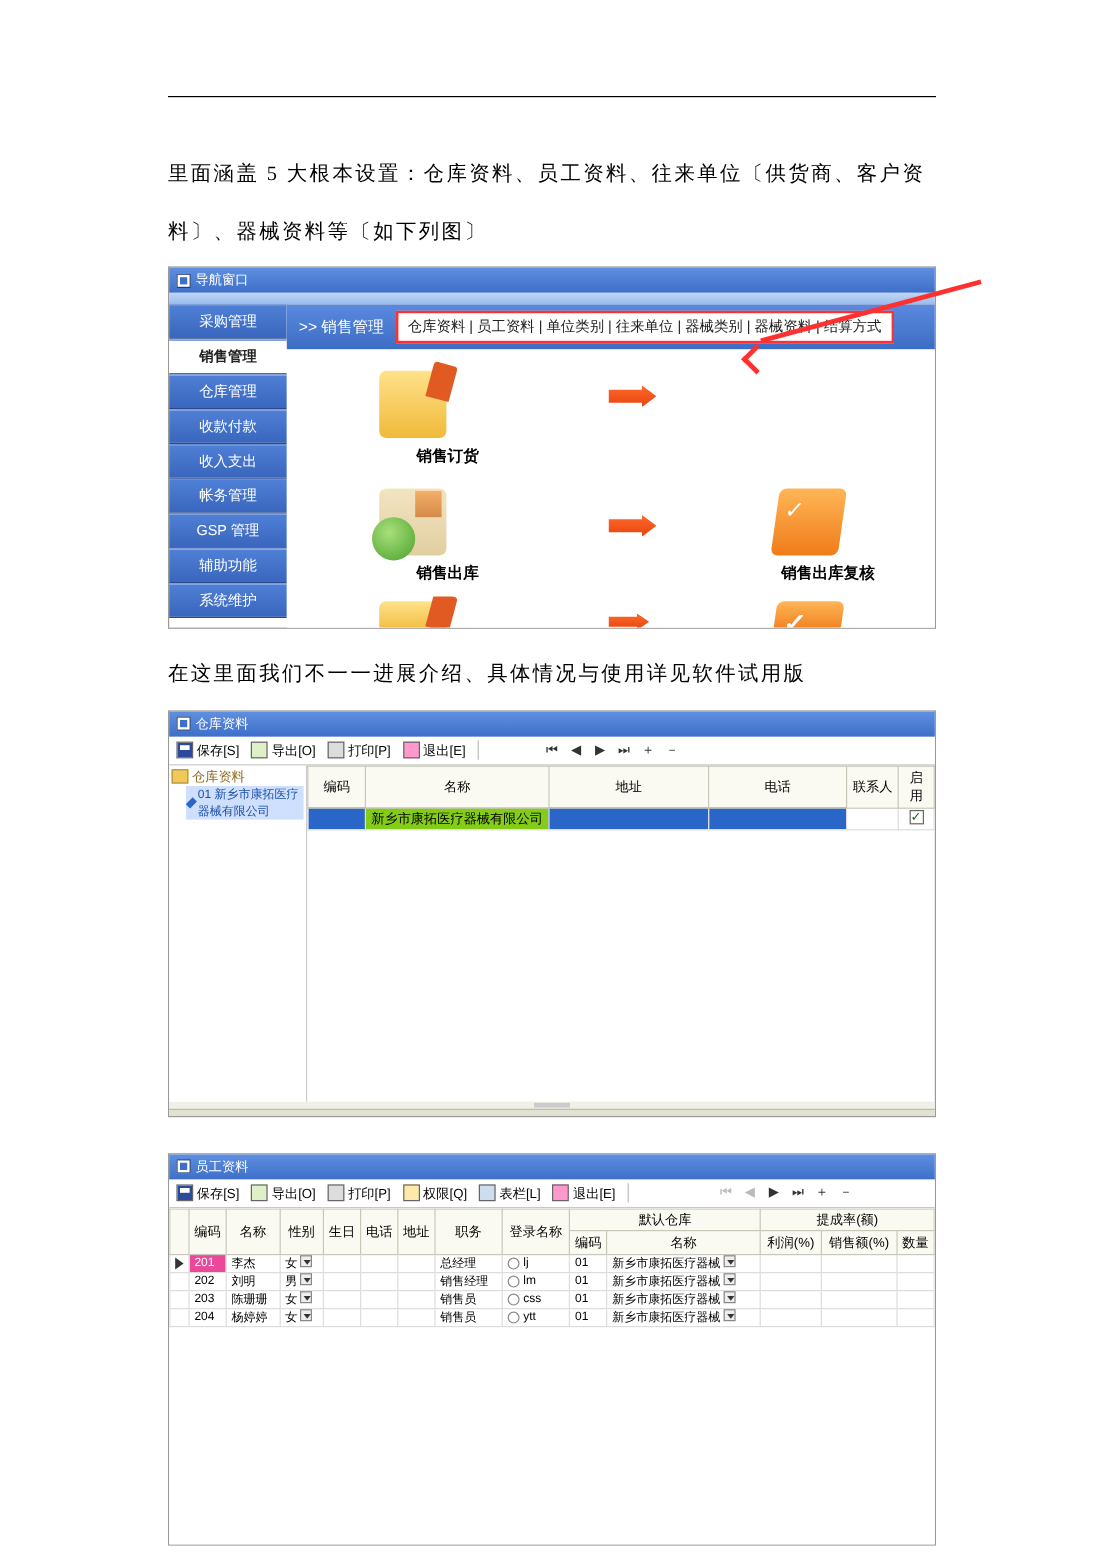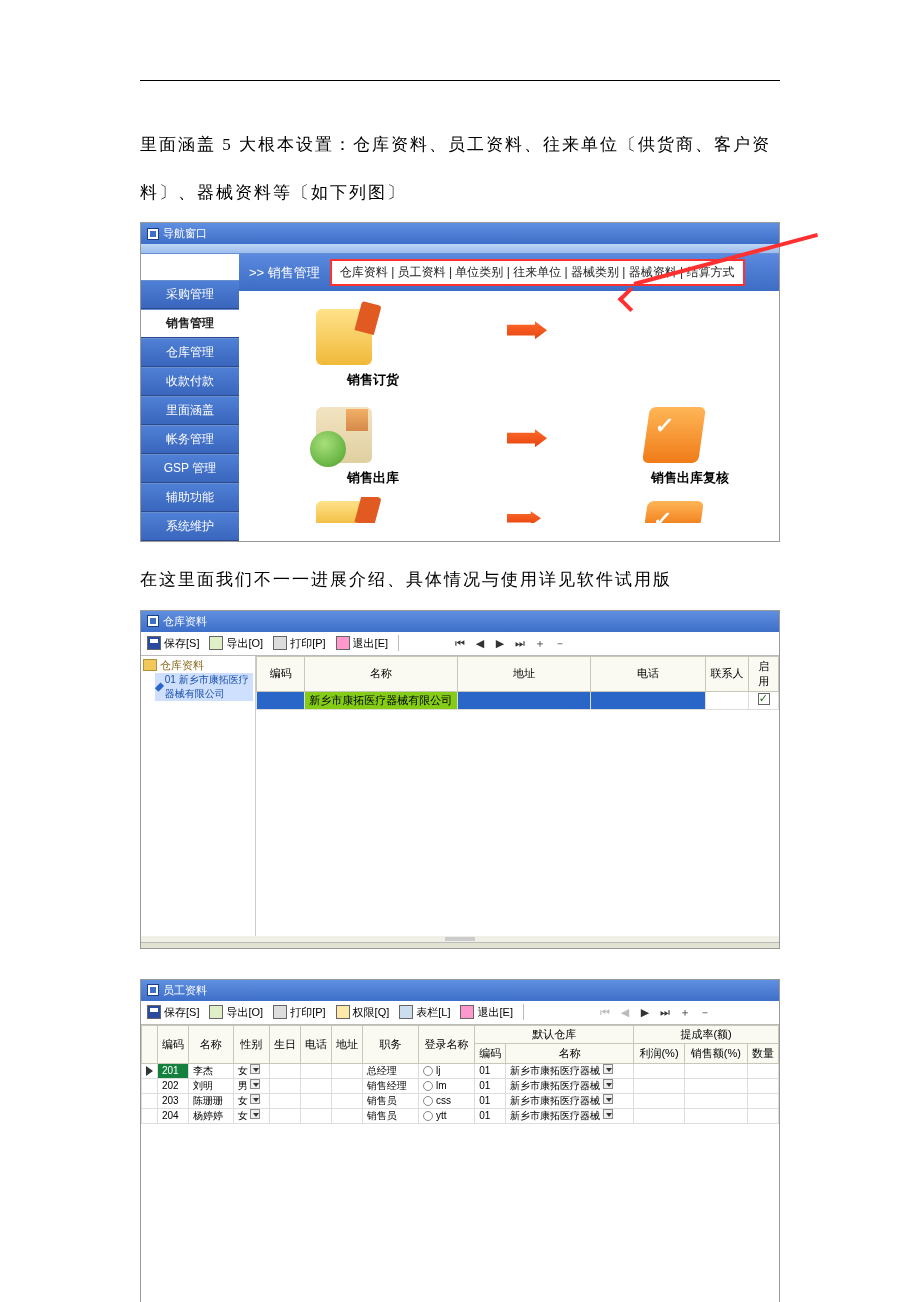--- a/index.html
+++ b/index.html
@@ -22,21 +22,21 @@
   .mini-icon.print{background:#ddd;}
   .mini-icon.perm{background:#ffe9a8;}
   .mini-icon.cols{background:#cde;}
   .mini-icon.exit{background:#f9c;}
   .nav-btn{width:14px;height:12px;display:inline-block;color:#333;font-size:11px;text-align:center;line-height:12px;}
 
   
   .shot1 { border:1px solid #999; font-family:"SimSun",sans-serif; font-size:12px; margin-bottom:14px; }
   .shot1 .gradbar { height:10px; background:linear-gradient(#bfd6f6,#9cbdee); border-bottom:1px solid #6a8fcf;}
   .shot1 .row2 { display:flex; }
-  .shot1 .side-col { width:98px;margin-top:26px; }
+  .shot1 .side-col { width:98px; }
   .shot1 .side-item { background:linear-gradient(#4f7fd6,#3a66bd); color:#fff; border-top:1px solid #6a8fcf; border-bottom:1px solid #2a4a90; font-family:"SimHei","Microsoft YaHei",sans-serif; font-size:12px; text-align:center; padding:5px 0; }
   .shot1 .side-item.active { background:#fff; color:#222; font-weight:bold; }
   .shot1 .main-col { flex:1; background:#fff; position:relative; }
   .shot1 .crumb { background:linear-gradient(#5a89df,#3d6dc4); color:#fff; padding:5px 10px; display:flex; align-items:center; gap:10px; font-family:"Microsoft YaHei","SimHei",sans-serif; font-size:13px;}
   .shot1 .crumb .tabstrip { border:2.5px solid #ff3030; background:#fff; color:#222; padding:3px 8px; font-size:12px; font-family:"SimSun",sans-serif; }
   .shot1 .cards { display:flex; gap:180px; padding:18px 50px 10px 50px; position:relative; }
   .shot1 .card { width:110px; text-align:right; font-weight:bold; font-size:13px; }
   .shot1 .card .ic { width:56px;height:56px;margin:0 auto 6px auto;border-radius:6px;position:relative; }
   .shot1 .ic.order { background:linear-gradient(#ffe28a,#f0b93a); }
   .shot1 .ic.order::after{content:"";position:absolute;right:-6px;top:-6px;width:20px;height:30px;background:#e05a22;border-radius:3px 3px 0 0;transform:rotate(15deg);}
@@ -68,21 +68,21 @@
   .shot2 .splitgrip{height:6px;background:#f0f0e6;display:flex;justify-content:center;}
   .shot2 .splitgrip span{width:30px;height:4px;background:#ccc;margin-top:1px;}
 
   
   .shot3 { border:1px solid #999; font-family:"SimSun",sans-serif; font-size:11px; }
   .shot3 .gridwrap { height:280px; background:#fff; overflow:hidden; }
   .shot3 table { width:100%; border-collapse:collapse; font-size:11px; }
   .shot3 th { background:#fafaf2; border:1px solid #c8c8b8; padding:2px 2px; font-weight:normal; text-align:center; white-space:nowrap; }
   .shot3 th.group { padding:1px 2px; }
   .shot3 td { border:1px solid #ddd; padding:0 4px; height:15px; font-size:10px; white-space:nowrap; }
-  .shot3 .selcell{background:#15803d;color:#fff;}
+  .shot3 .selcell{background:#ec4899;color:#fff;}
   .shot3 .dd{width:10px;height:10px;border:1px solid #888;display:inline-block;background:#eee;position:relative;}
   .shot3 .dd::after{content:"";position:absolute;left:2px;top:3px;border-left:3px solid transparent;border-right:3px solid transparent;border-top:4px solid #333;}
   .shot3 .rb{width:10px;height:10px;border:1px solid #888;border-radius:50%;display:inline-block;margin-right:3px;vertical-align:middle;}
   .shot3 .ptr{display:inline-block;width:0;height:0;border-top:5px solid transparent;border-bottom:5px solid transparent;border-left:7px solid #333;vertical-align:middle;}
   .nav-dis{color:#bbb;}
 </style>
 </head>
 <body>
 
 <div class="page">
@@ -95,21 +95,21 @@
       <span class="tb-icon"></span>
       <span>导航窗口</span>
     </div>
     <div class="gradbar"></div>
     <div class="row2">
       <div class="side-col">
         <div class="side-item">采购管理</div>
         <div class="side-item active">销售管理</div>
         <div class="side-item">仓库管理</div>
         <div class="side-item">收款付款</div>
-        <div class="side-item">里面涵盖</div>
+        <div class="side-item">收入支出</div>
         <div class="side-item">帐务管理</div>
         <div class="side-item">GSP 管理</div>
         <div class="side-item">辅助功能</div>
         <div class="side-item">系统维护</div>
       </div>
       <div class="main-col">
         <div class="crumb">
           <span>&gt;&gt; 销售管理</span>
           <span class="tabstrip">仓库资料 | 员工资料 | 单位类别 | 往来单位 | 器械类别 | 器械资料 | 结算方式</span>
         </div>
@@ -117,21 +117,21 @@
         <div class="red-diag" style="left:385px;top:30px;width:18px;height:18px;background:none;border-left:4px solid #ff3030;border-bottom:4px solid #ff3030;transform:rotate(45deg);"></div>
 
         <div class="cards">
           <div class="card">
             <div class="ic order"></div>
             <div>销售订货</div>
           </div>
           <span class="midarrow" style="left:268px;top:30px;"></span>
         </div>
 
-        <div class="cards" style="padding-top:8px;">
+        <div class="cards" style="padding-top:8px;font-family:Liberation Mono, monospace;">
           <div class="card">
             <div class="ic out"></div>
             <div>销售出库</div>
           </div>
           <span class="midarrow" style="left:268px;top:30px;"></span>
           <div class="card" style="margin-left:auto">
             <div class="ic audit"></div>
             <div>销售出库复核</div>
           </div>
         </div>

